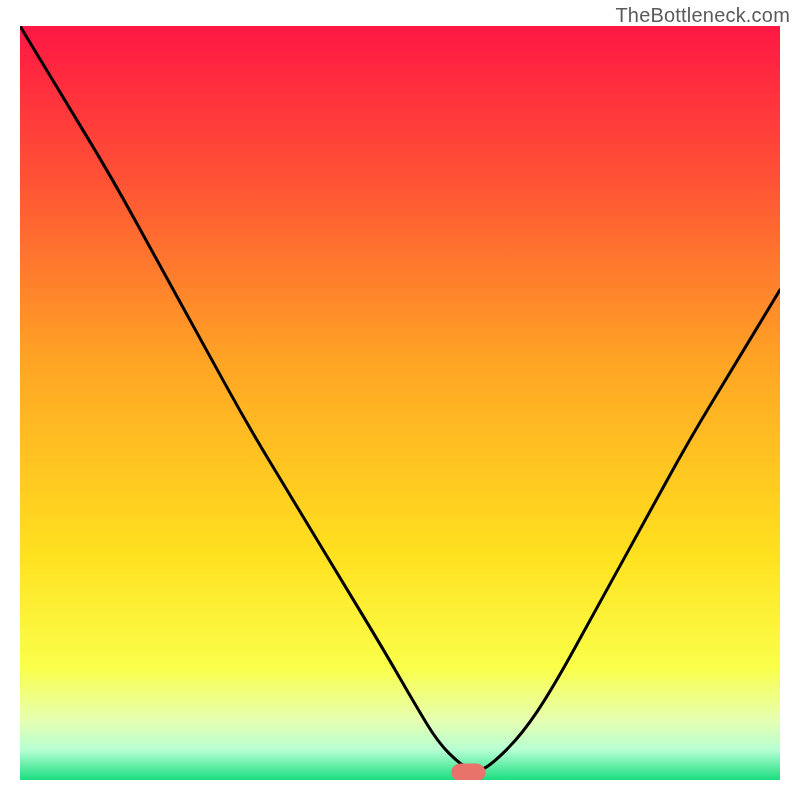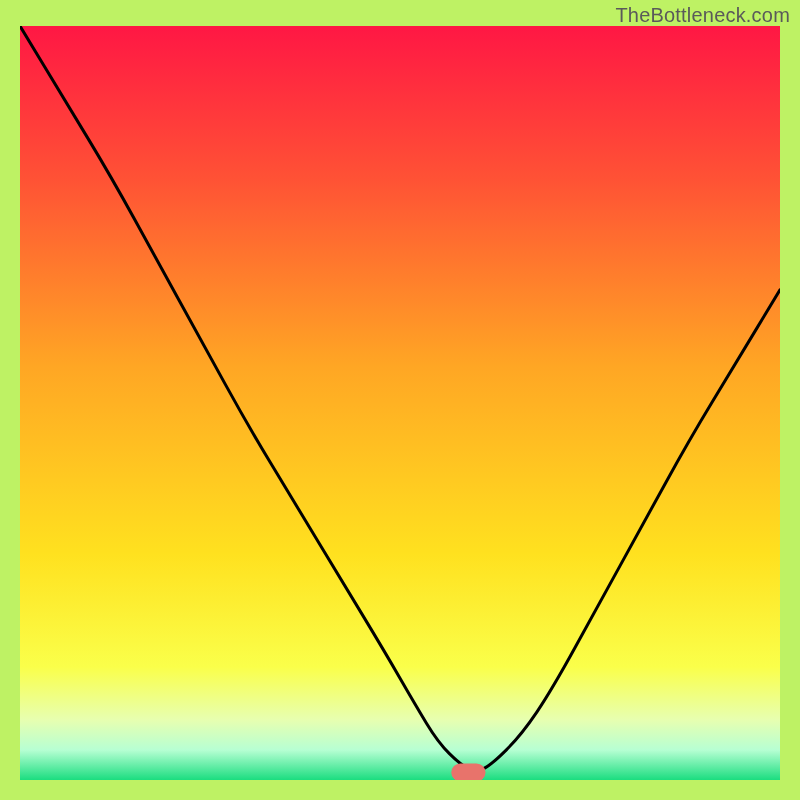--- a/index.html
+++ b/index.html
@@ -8,21 +8,21 @@
     width: 800px;
     height: 800px;
     background: #000;
     overflow: hidden;
     font-family: Arial, Helvetica, sans-serif;
   }
   .frame {
     position: relative;
     width: 800px;
     height: 800px;
-    background: #bef264;
+    background: #ffffff;
   }
   .watermark {
     position: absolute;
     top: 4px;
     right: 10px;
     color: #5a5a5a;
     font-size: 20px;
     font-weight: 500;
     letter-spacing: 0.2px;
     z-index: 5;

